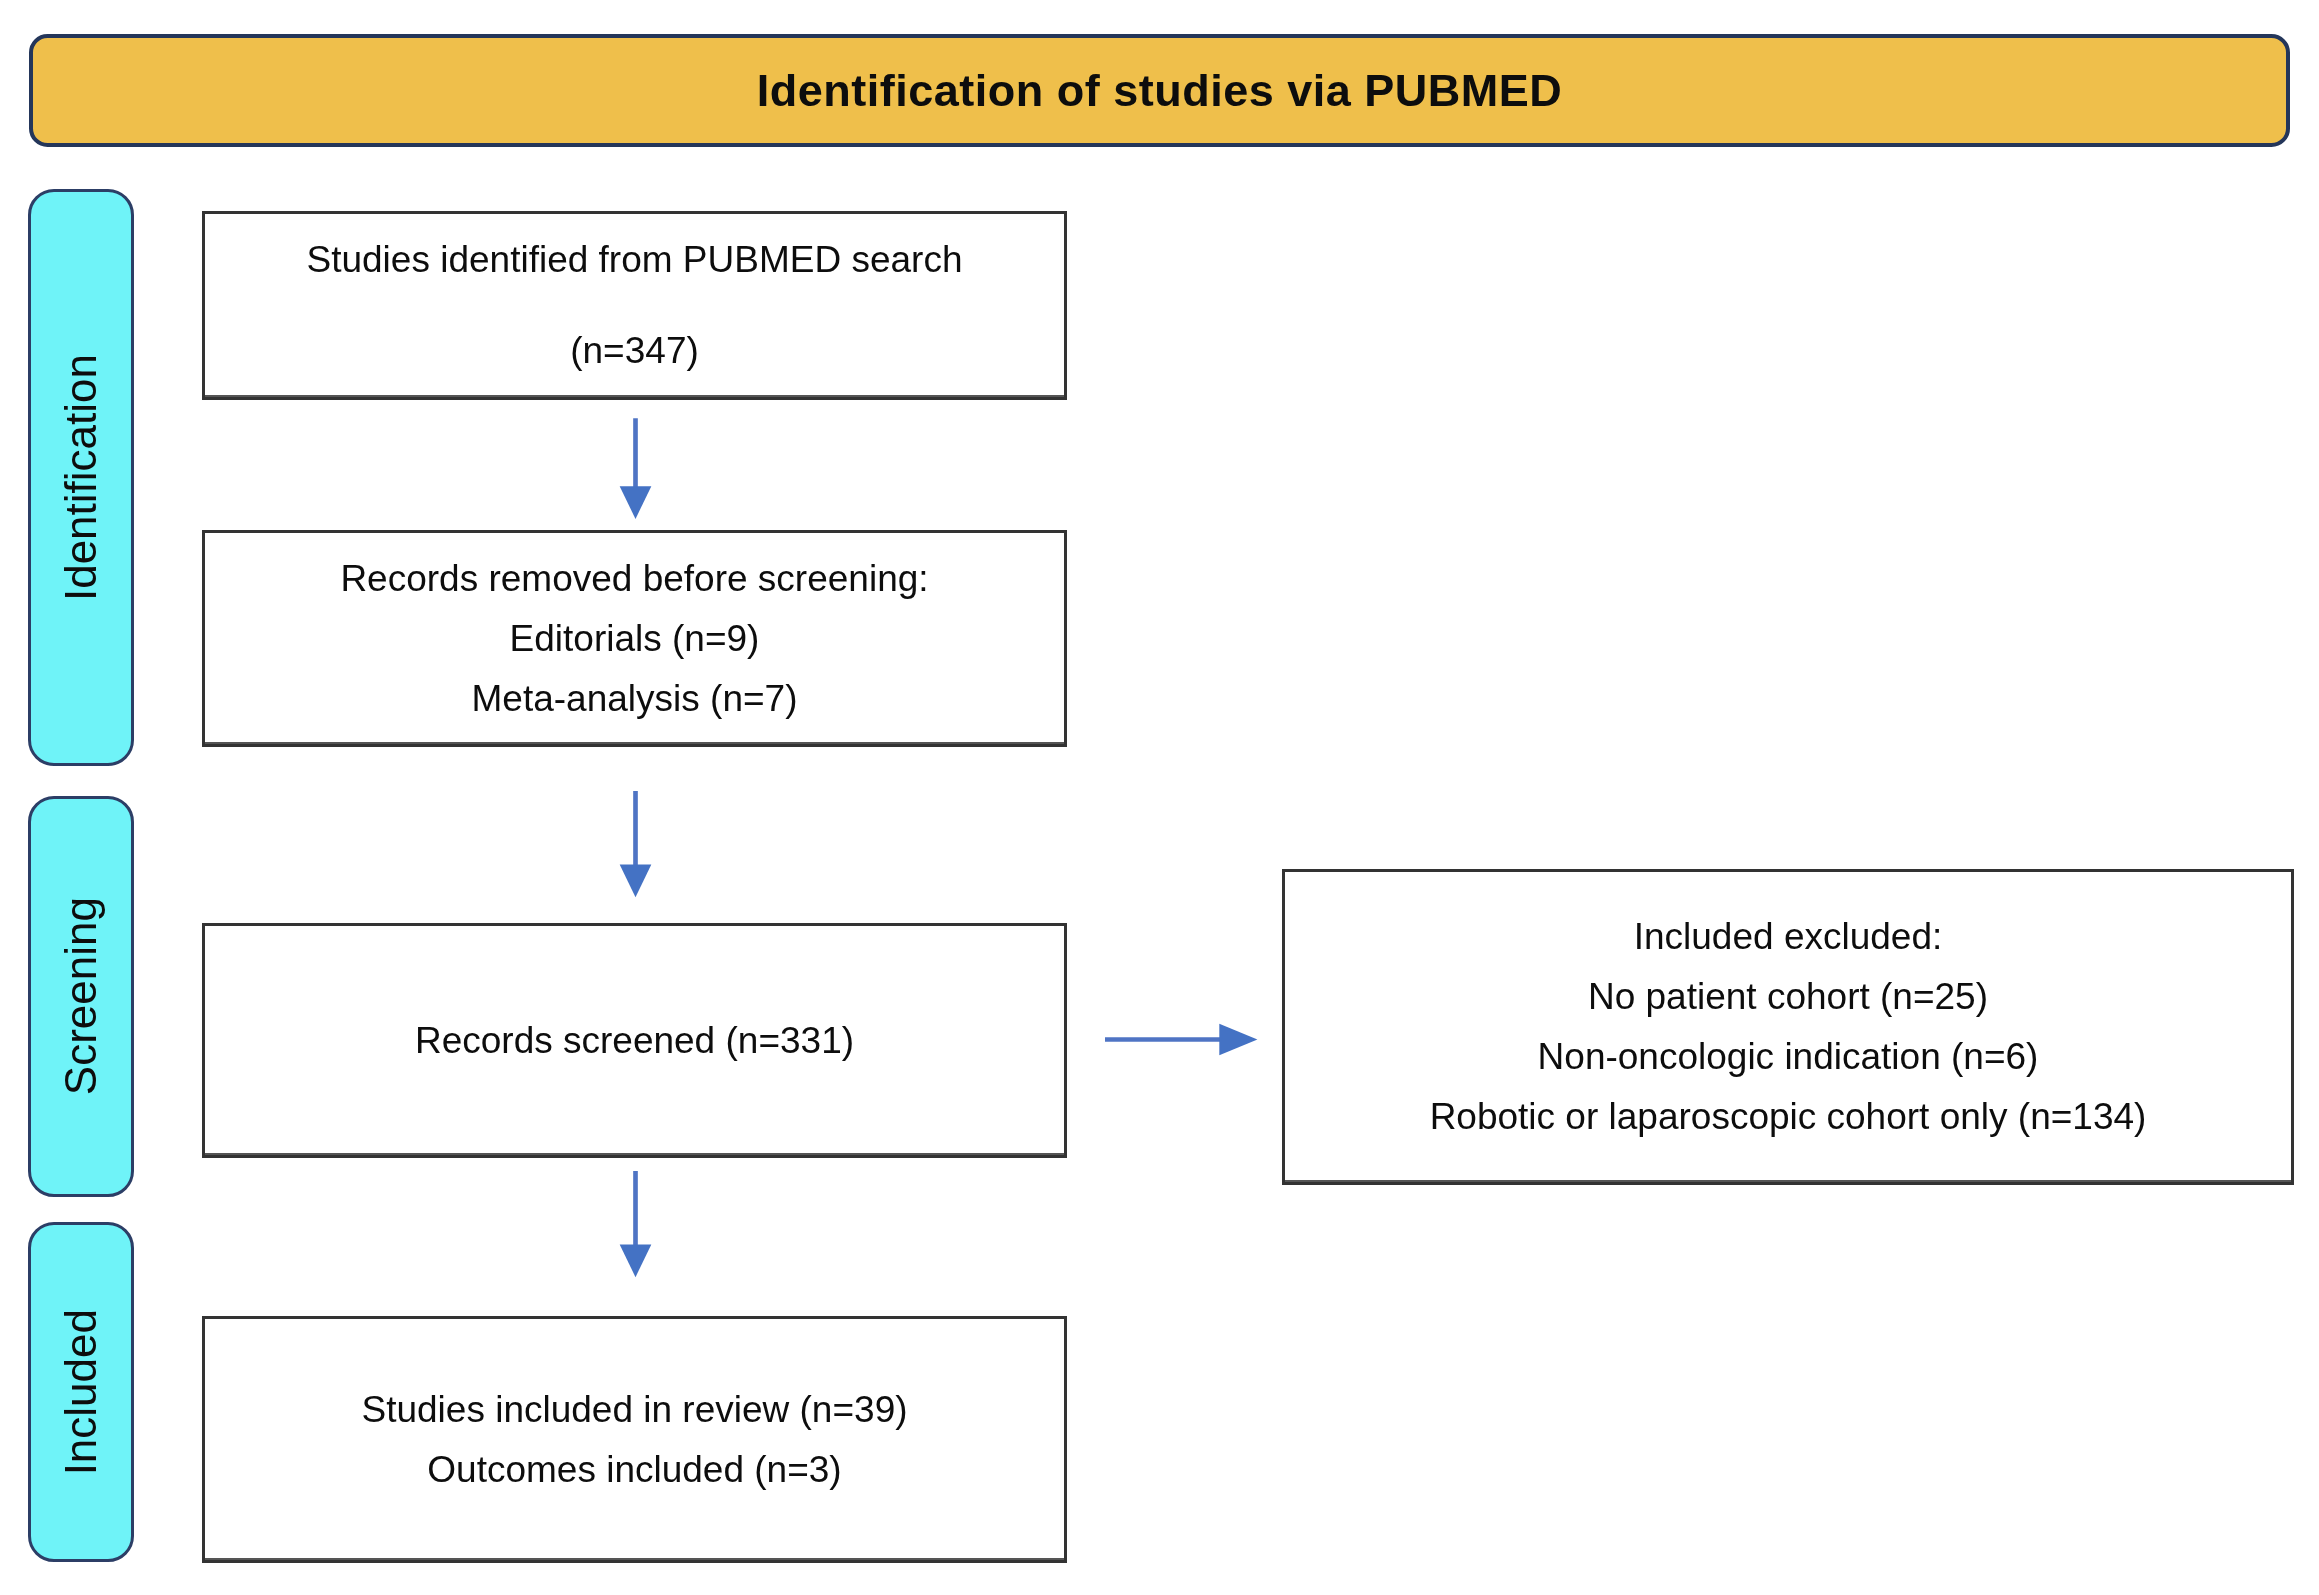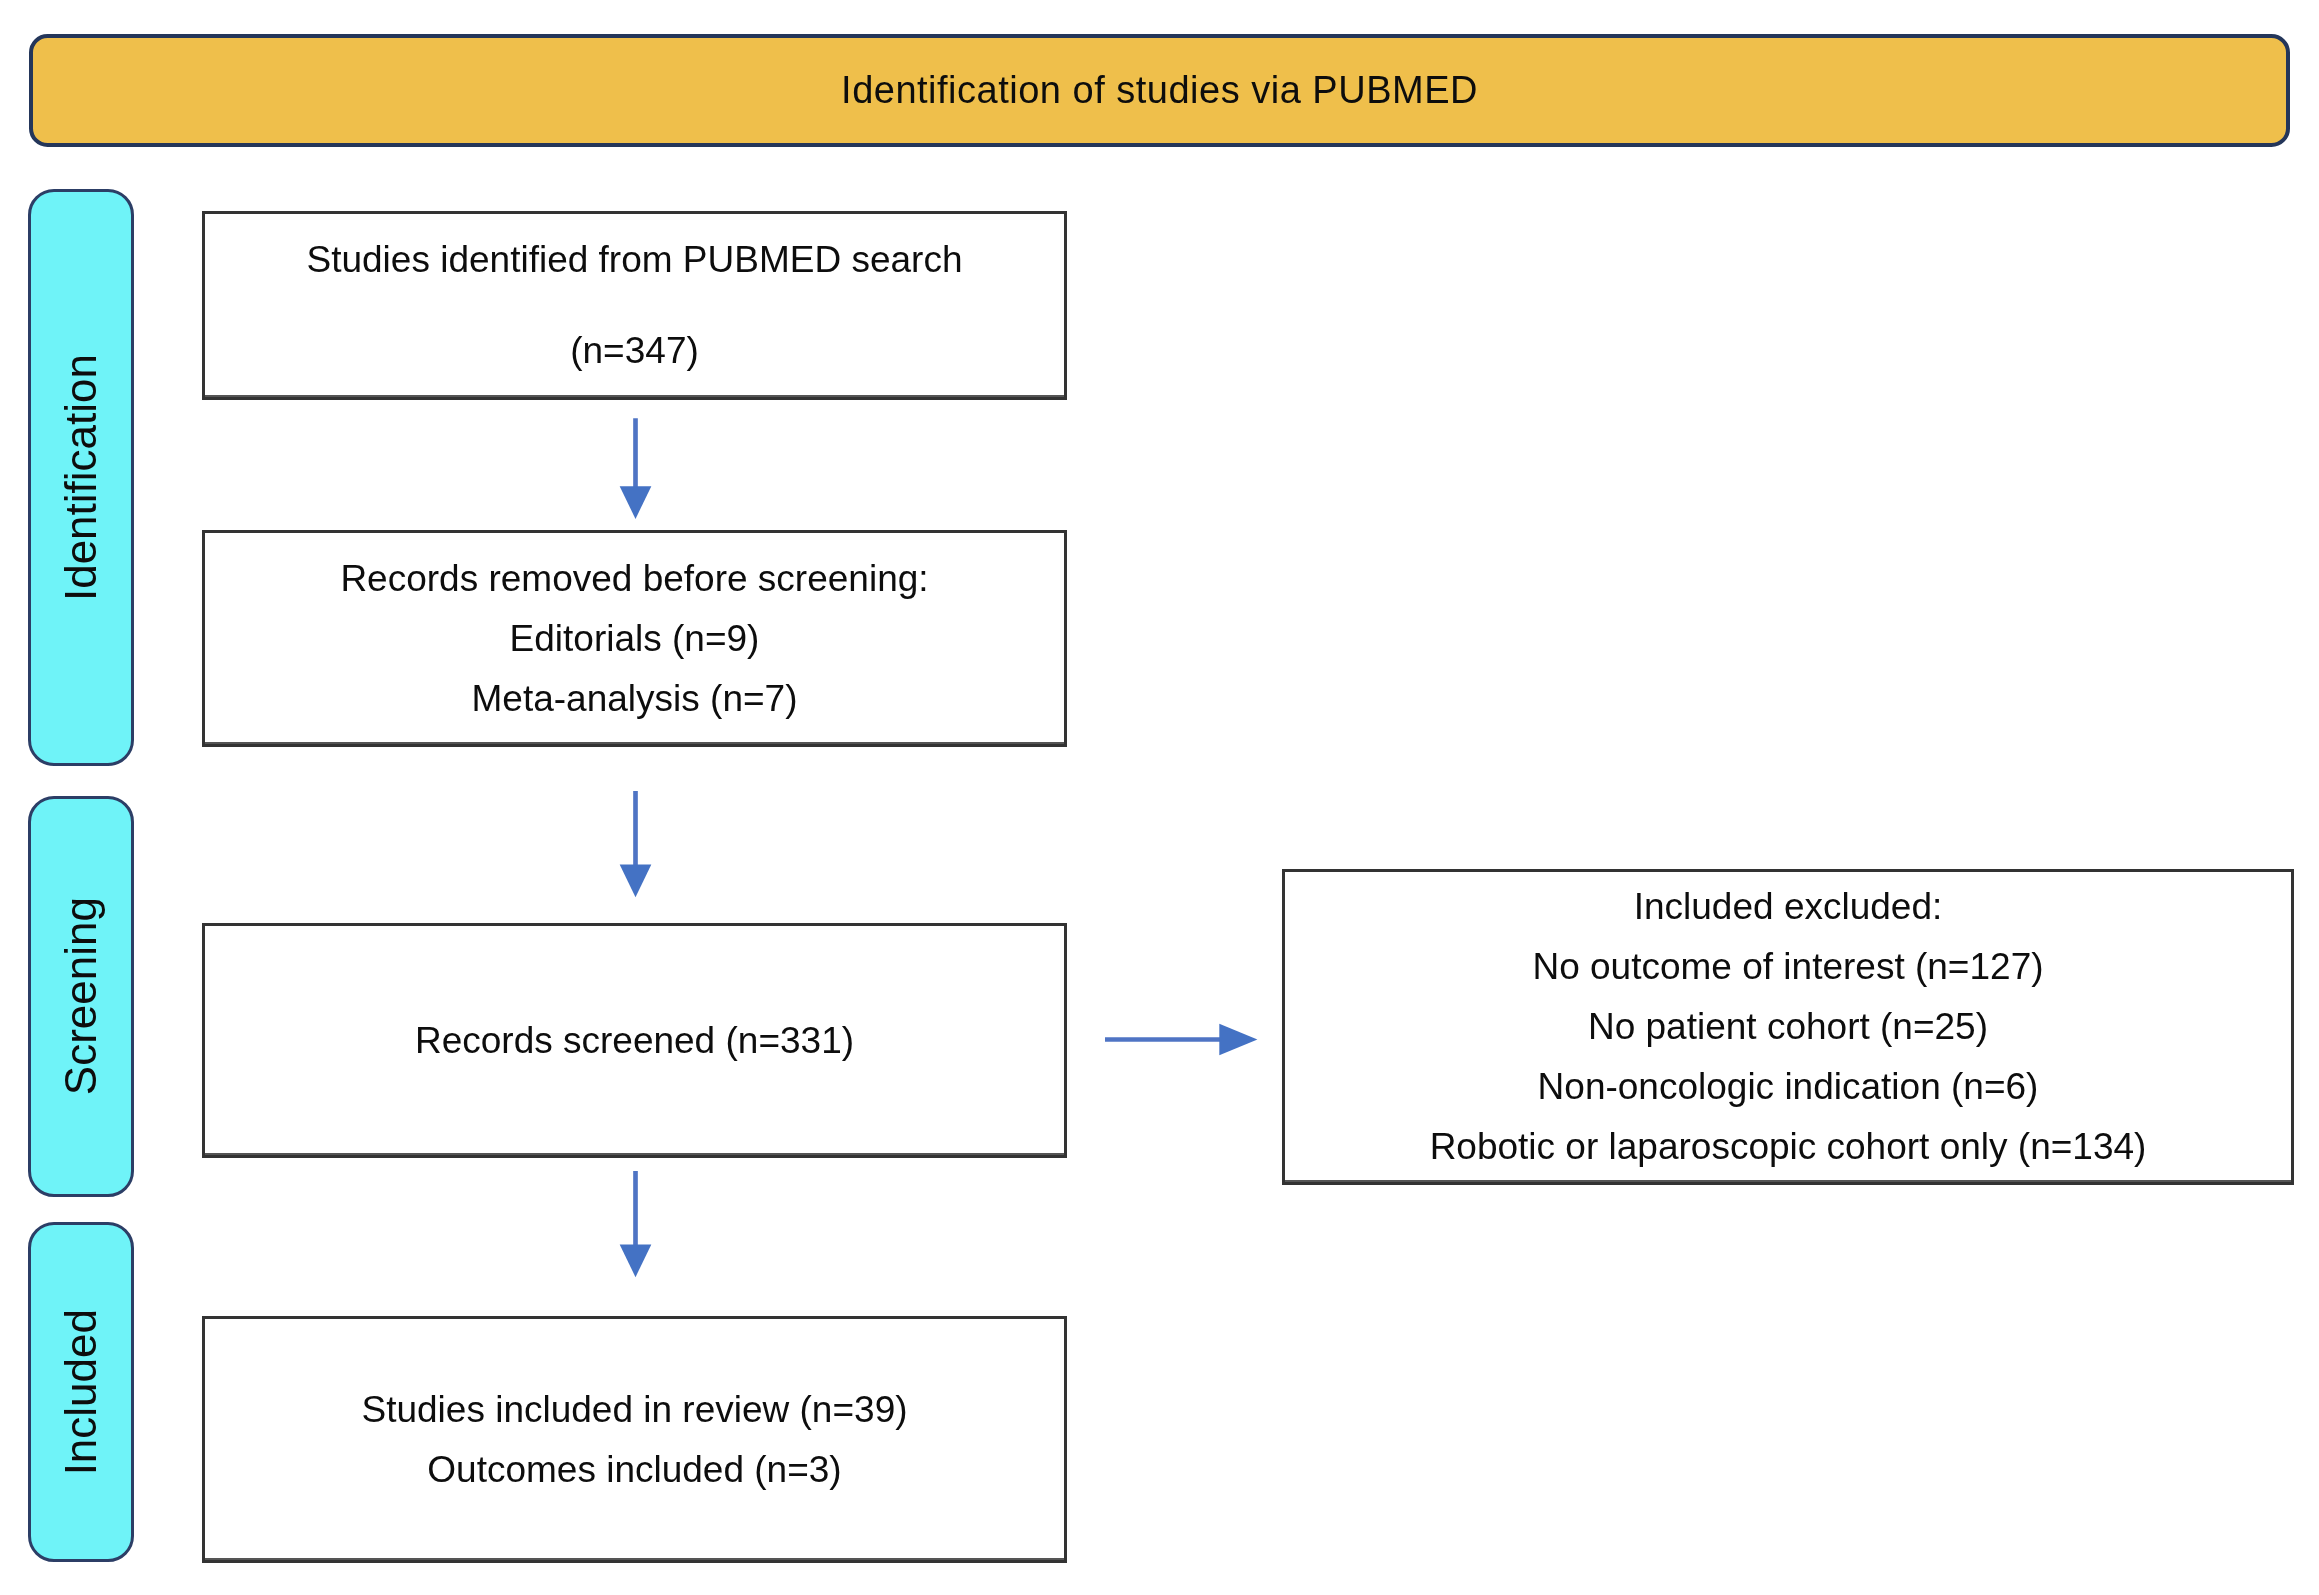--- a/index.html
+++ b/index.html
@@ -23,23 +23,24 @@
     left: 29px; top: 34px;
     width: 2253px; height: 105px;
     background: #EFBF4B;
     border: 4.7px solid #24365A;
     border-radius: 18.6px;
     display: flex;
     align-items: center;
     justify-content: center;
   }
   .banner-title {
-    font-size: 38px;
+    font-size: 45px;
     letter-spacing: 0.5px;
     color: #0d0d0d;
+    font-weight: bold;
   }
 
   
   .stage {
     position: absolute;
     left: 28px;
     width: 100px;
     background: #6FF3F8;
     border: 3.7px solid #2C3E66;
     border-radius: 26px;
@@ -115,21 +116,20 @@
     <div class="line">Editorials (n=9)</div>
     <div class="line">Meta-analysis (n=7)</div>
   </div>
 
   <div class="flowbox" id="box-screened">
     <div class="line">Records screened (n=331)</div>
   </div>
 
   <div class="flowbox" id="box-excluded">
     <div class="line">Included excluded:</div>
-    <div class="line">No outcome of interest (n=127)</div>
     <div class="line">No patient cohort (n=25)</div>
     <div class="line">Non-oncologic indication (n=6)</div>
     <div class="line">Robotic or laparoscopic cohort only (n=134)</div>
   </div>
 
   <div class="flowbox" id="box-included">
     <div class="line">Studies included in review (n=39)</div>
     <div class="line">Outcomes included (n=3)</div>
   </div>
 

